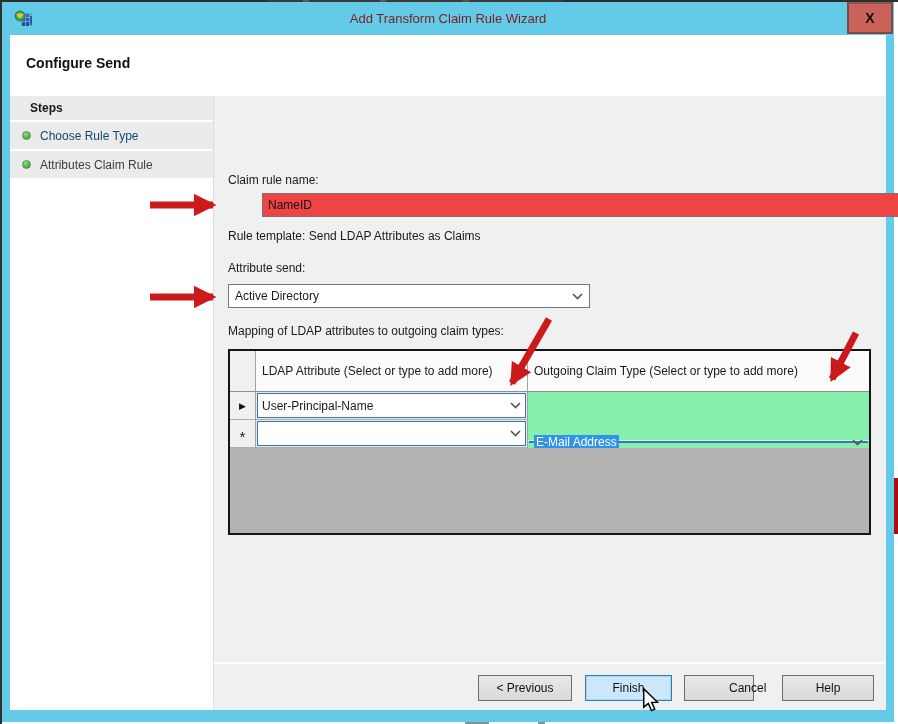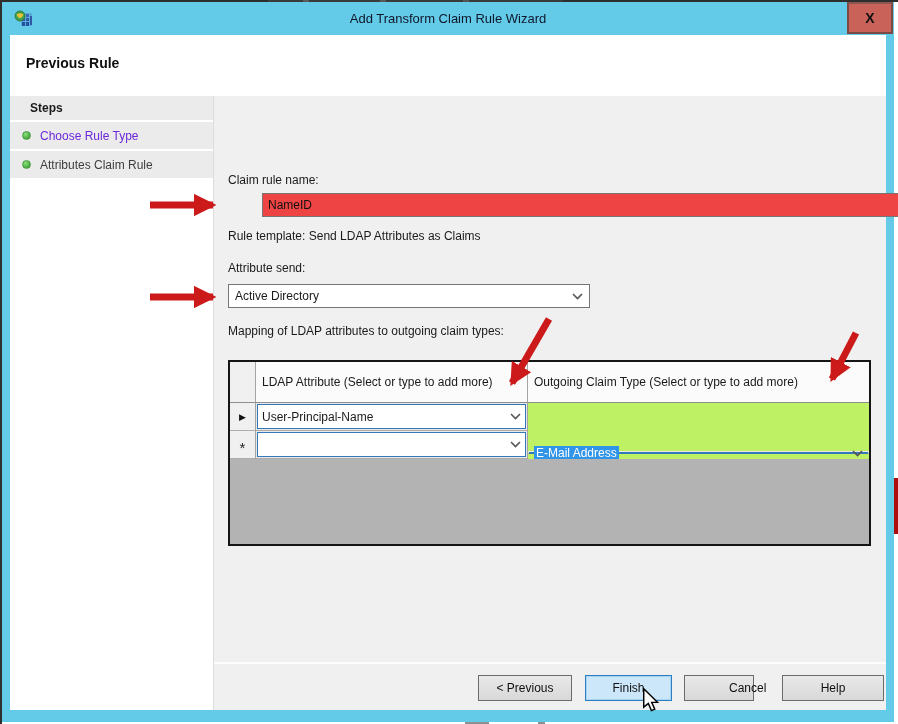--- a/index.html
+++ b/index.html
@@ -12,21 +12,21 @@
                    background:linear-gradient(90deg,#3b3b3b 0 12%,#5c5c5c 12% 14%,#3b3b3b 14% 38%,#585858 38% 40%,#3b3b3b 40% 66%,#555 66% 68%,#3b3b3b 68% 100%); }
   .bg-left-line  { position:absolute; left:0; top:0; width:2px; height:724px; background:#2f2f2f; }
   .bg-right-red  { position:absolute; left:893px; top:478px; width:5px; height:56px; background:#ae0d0d; }
   .bg-mark1 { position:absolute; left:465px; top:720px; width:24px; height:4px; background:#8f8f8f; }
   .bg-mark2 { position:absolute; left:538px; top:720px; width:7px; height:4px; background:#8f8f8f; }
 
   
   .dialog { position:absolute; left:2px; top:2px; width:892px; height:720px; background:#63cae8; }
   .titlebar { position:absolute; left:0; top:0; width:100%; height:33px; display:flex; align-items:center; }
   .app-icon { position:absolute; left:12px; top:7px; width:20px; height:20px; }
-  .title-text { width:100%; text-align:center; font-size:13px; color:#0f172a; }
+  .title-text { width:100%; text-align:center; font-size:13px; color:#7f1d1d; }
   .close-btn { position:absolute; right:1px; top:0; width:46px; height:32px; background:#c96259;
                border:2px solid #7c4a44; border-top-color:#8a564f; color:#111; font-weight:bold;
                font-size:14px; display:flex; align-items:center; justify-content:center; cursor:default; }
   .dialog-inner { position:absolute; left:8px; top:33px; width:876px; height:675px; background:#fff; }
   .dialog-bottom { position:absolute; left:0; bottom:0; width:100%; height:12px; background:#63cae8; }
 
   .heading { position:absolute; left:16px; top:20px; font-size:14px; font-weight:bold; color:#101010; }
 
   
   .sidebar { position:absolute; left:0; top:61px; width:203px; height:614px; background:#fff; }
@@ -42,21 +42,21 @@
   .desc { position:absolute; left:14px; top:7px; width:634px; line-height:16px; color:#161616; }
   .lbl-claim { position:absolute; left:14px; top:77px; }
   .claim-input { position:absolute; left:14px; top:97px; width:756px; height:24px; border:1px solid #767676; background:#ef4444; font-family:"Liberation Sans",sans-serif; font-size:12px; padding:0 5px; color:#111;margin-left:34px; }
   .rule-template { position:absolute; left:14px; top:133px; }
   .lbl-store { position:absolute; left:14px; top:165px; }
   .store-combo { position:absolute; left:14px; top:188px; width:362px; height:24px; background:#fff; border:1px solid #767676;
                  display:flex; align-items:center; justify-content:space-between; padding:0 6px; }
   .lbl-mapping { position:absolute; left:14px; top:228px; }
 
   
-  .grid { position:absolute; left:14px; top:264px; width:643px; height:186px; border:2px solid #151515; background:#bef264; display:flex; flex-direction:column; }
+  .grid { position:absolute; left:14px; top:253px; width:643px; height:186px; border:2px solid #151515; background:#86efac; display:flex; flex-direction:column; }
   .g-row { display:flex; flex:0 0 auto; }
   .g-hrow { height:41px; }
   .g-drow { height:28px; }
   .c-sel { flex:0 0 26px; background:#f0f0f0; border-right:1px solid #a3a3a3; display:flex; align-items:center; justify-content:center; }
   .c-h   { background:#fbfbfb; border-right:1px solid #a3a3a3; border-bottom:1px solid #8f8f8f; padding:3px 6px; display:flex; align-items:center; line-height:14px; }
   .c-h1  { flex:0 0 272px; }
   .c-h2  { flex:1 1 auto; border-right:none; }
   .c-sel.hdr { border-bottom:1px solid #8f8f8f; }
   .c-cell { flex:0 0 272px; background:#e8e8e8; border-right:1px solid #a3a3a3; border-bottom:1px solid #adadad; padding:1px; }
   .c-cell2 { flex:1 1 auto; border-right:none;margin-top:48px; }
@@ -69,21 +69,21 @@
 
   .chev { flex:0 0 auto; margin-left:6px; }
 
   
   .btn-divider { position:absolute; left:0; top:566px; width:672px; height:2px; background:#fdfdfd; }
   .btn { position:absolute; top:579px; height:26px; background:linear-gradient(#e9e9e9,#d8d8d8); border:1px solid #6b6b6b;
          font-family:"Liberation Sans",sans-serif; font-size:12px; color:#111; text-align:center; line-height:24px; }
   .btn-previous { left:264px; width:94px; }
   .btn-finish   { left:371px; width:87px; background:#cbe7f9; border:1px solid #2d7fc1; box-shadow:inset 0 0 0 1px #a6d4f2; }
   .btn-cancel   { left:470px; width:70px;padding-left:44px; }
-  .btn-help     { left:568px; width:102px; }
+  .btn-help     { left:568px; width:92px; }
 
   
   .overlay { position:absolute; left:0; top:0; width:898px; height:724px; pointer-events:none; z-index:50; }
 </style>
 </head>
 <body>
 
 <div id="stage">
 
   <div class="bg-top-line"></div>
@@ -106,27 +106,27 @@
           <rect x="12" y="13" width="3" height="4" fill="#27509c"></rect>
         <circle cx="6" cy="7" r="5" fill="#3fa14d"></circle>
         <path d="M2.5 5.5 Q6 3 9.5 5.5 Q8 9 6 9.5 Q3.5 8.5 2.5 5.5 Z" fill="#e8c23a"></path>
         <circle cx="6" cy="7" r="5" fill="none" stroke="#2b6e35" stroke-width="0.8"></circle>
       </svg>
       <div class="title-text">Add Transform Claim Rule Wizard</div>
       <div class="close-btn">X</div>
     </div>
 
     <div class="dialog-inner">
-      <div class="heading">Previous Rule</div>
+      <div class="heading">Configure Send</div>
 
       <div class="sidebar">
         <div class="steps-header">Steps</div>
         <div class="step-item">
           <span class="step-dot"></span>
-          <span class="step-link" style="color:#6d28d9;">Choose Rule Type</span>
+          <span class="step-link" style="color:#0c4a6e;">Choose Rule Type</span>
         </div>
         <div class="step-item">
           <span class="step-dot"></span>
           <span class="step-link" style="color:#3d3d3d;">Attributes Claim Rule</span>
         </div>
       </div>
       <div class="v-divider"></div>
 
       <div class="main-pane">
 

